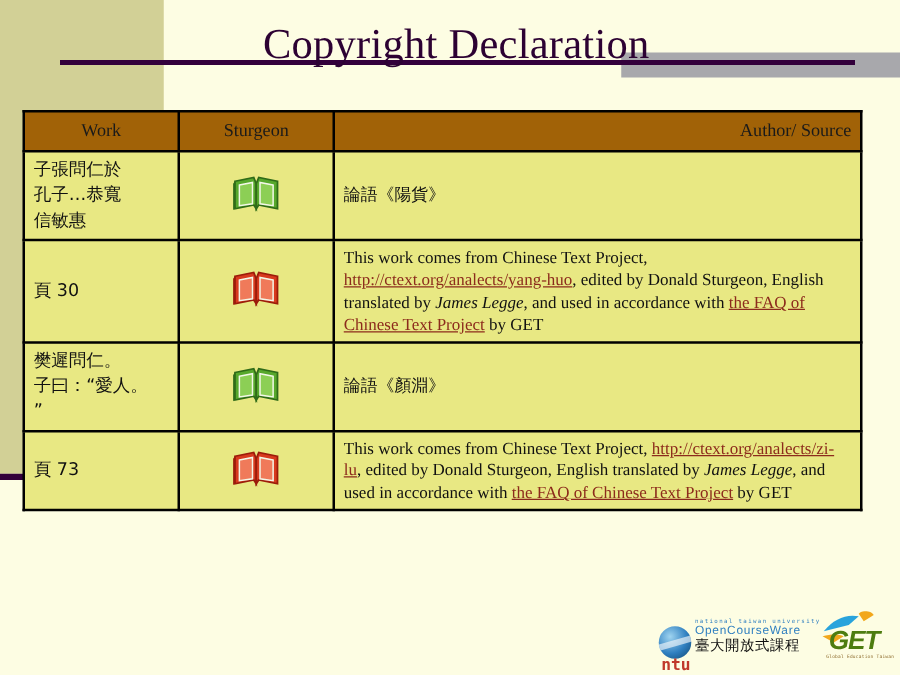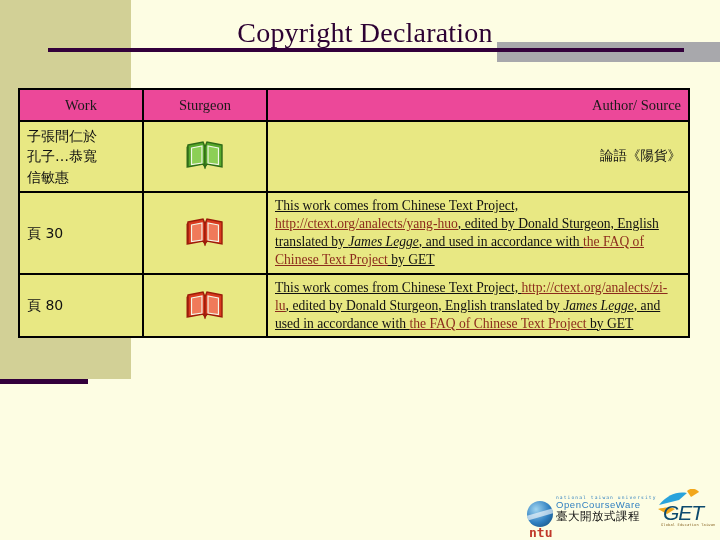--- a/index.html
+++ b/index.html
@@ -54,21 +54,21 @@
     background: #33003b;
   }
 
   
   #page-title {
     position: absolute;
     left: 130px;
     top: 18px;
     width: 470px;
     text-align: center;
-    font-size: 28px;
+    font-size: 34px;
     line-height: 1.05;
     color: #2d0233;
     letter-spacing: 0.2px;
     white-space: nowrap;
   }
 
   
   #work-table {
     position: absolute;
     left: 18px;
@@ -76,21 +76,21 @@
     width: 672px;
     border-collapse: collapse;
     table-layout: fixed;
   }
   #work-table td, #work-table th {
     border: 2px solid #000;
     vertical-align: middle;
     padding: 4px 7px;
   }
   #work-table thead th {
-    background: #ec4899;
+    background: #a16207;
     font-weight: normal;
     font-size: 14.5px;
     color: #1a1a1a;
     height: 26px;
     padding: 2px 7px;
     margin-left: 40px;
   }
   #work-table tbody td {
     background: #e8e883;
     color: #111;
@@ -106,27 +106,26 @@
     font-size: 14px;
     line-height: 1.45;
     font-family: "DejaVu Sans", "Liberation Sans", sans-serif;
     white-space: pre-line;
     text-align: left;
     margin-top: 20px;
   }
   .cell-source-cjk {
     font-size: 13.5px;
     font-family: Liberation Sans, sans-serif;
-    text-align: right;
+    text-align: left;
   }
   .cell-source-en {
     font-size: 13.6px;
     line-height: 1.32;
     text-align: left;
-    text-decoration: underline;
   }
   .cell-lic {
     text-align: center;
   }
   .link {
     color: #8c2b1c;
     text-decoration: underline;
   }
   .ital {
     font-style: italic;
@@ -221,23 +220,23 @@
     left: 142px;
     top: 2px;
     width: 62px;
     height: 44px;
   }
   #get-text {
     position: absolute;
     left: 6px;
     top: 12px;
     font-size: 21px;
-    font-weight: normal;
+    font-weight: bold;
     font-style: italic;
-    color: #0c4a6e;
+    color: #4d7c0f;
     font-family: "Liberation Sans", sans-serif;
     letter-spacing: -1px;
   }
   #get-sub {
     position: absolute;
     left: 4px;
     top: 34px;
     font-size: 3.6px;
     color: #8c6a2b;
     letter-spacing: .2px;
@@ -290,21 +289,34 @@
           <td class="cell-lic"><span class="book"><svg width="40" height="32" viewBox="0 0 40 32">
                 <path d="M3 7 L18 4 L20 9 L20 29 L18 26 L3 29 Z" fill="#d83a1e" stroke="#9b1c0a" stroke-width="1.4"></path>
                 <path d="M37 7 L22 4 L20 9 L20 29 L22 26 L37 29 Z" fill="#d83a1e" stroke="#9b1c0a" stroke-width="1.4"></path>
                 <path d="M6.5 10 L17 8 L17 25 L6.5 26.5 Z" fill="#f07a5a" stroke="#f3f7e8" stroke-width="1.2"></path>
                 <path d="M33.5 10 L23 8 L23 25 L33.5 26.5 Z" fill="#f07a5a" stroke="#f3f7e8" stroke-width="1.2"></path>
                 <path d="M3 29 L3 7 L1.5 9 L1.5 30 Z" fill="#9b1c0a"></path>
               </svg></span></td>
           <td class="cell-source-en"><span>This work comes from Chinese Text Project, </span><a class="link" href="#">http://ctext.org/analects/yang-huo</a><span>, edited by Donald Sturgeon, English translated by </span><span class="ital">James Legge</span><span>, and used in accordance with </span><a class="link" href="#">the FAQ of Chinese Text Project</a><span> by GET</span></td>
         </tr>
         <tr>
-          <td class="cell-work">頁 80</td>
+          <td class="cell-work">樊遲問仁。
+子曰：“愛人。
+”</td>
+          <td class="cell-lic"><span class="book"><svg width="40" height="32" viewBox="0 0 40 32">
+                <path d="M3 7 L18 4 L20 9 L20 29 L18 26 L3 29 Z" fill="#57a82c" stroke="#2f6b18" stroke-width="1.4"></path>
+                <path d="M37 7 L22 4 L20 9 L20 29 L22 26 L37 29 Z" fill="#57a82c" stroke="#2f6b18" stroke-width="1.4"></path>
+                <path d="M6.5 10 L17 8 L17 25 L6.5 26.5 Z" fill="#8ccf55" stroke="#f3f7e8" stroke-width="1.2"></path>
+                <path d="M33.5 10 L23 8 L23 25 L33.5 26.5 Z" fill="#8ccf55" stroke="#f3f7e8" stroke-width="1.2"></path>
+                <path d="M3 29 L3 7 L1.5 9 L1.5 30 Z" fill="#2f6b18"></path>
+              </svg></span></td>
+          <td class="cell-source-cjk">論語《顏淵》</td>
+        </tr>
+        <tr>
+          <td class="cell-work">頁 73</td>
           <td class="cell-lic"><span class="book"><svg width="40" height="32" viewBox="0 0 40 32">
                 <path d="M3 7 L18 4 L20 9 L20 29 L18 26 L3 29 Z" fill="#d83a1e" stroke="#9b1c0a" stroke-width="1.4"></path>
                 <path d="M37 7 L22 4 L20 9 L20 29 L22 26 L37 29 Z" fill="#d83a1e" stroke="#9b1c0a" stroke-width="1.4"></path>
                 <path d="M6.5 10 L17 8 L17 25 L6.5 26.5 Z" fill="#f07a5a" stroke="#f3f7e8" stroke-width="1.2"></path>
                 <path d="M33.5 10 L23 8 L23 25 L33.5 26.5 Z" fill="#f07a5a" stroke="#f3f7e8" stroke-width="1.2"></path>
                 <path d="M3 29 L3 7 L1.5 9 L1.5 30 Z" fill="#9b1c0a"></path>
               </svg></span></td>
           <td class="cell-source-en"><span>This work comes from Chinese Text Project, </span><a class="link" href="#">http://ctext.org/analects/zi-lu</a><span>, edited by Donald Sturgeon, English translated by </span><span class="ital">James Legge</span><span>, and used in accordance with </span><a class="link" href="#">the FAQ of Chinese Text Project</a><span> by GET</span></td>
         </tr>
       </tbody>

